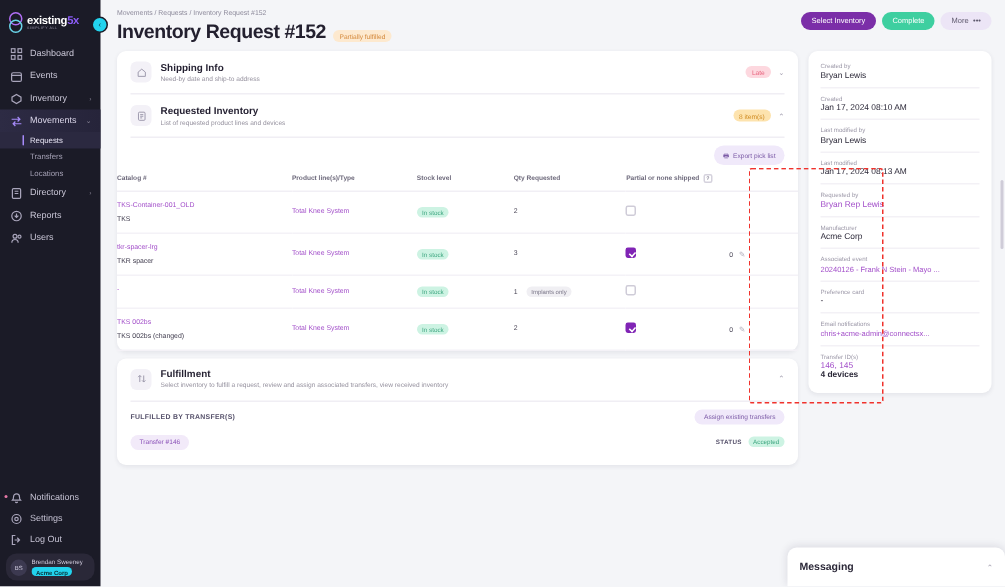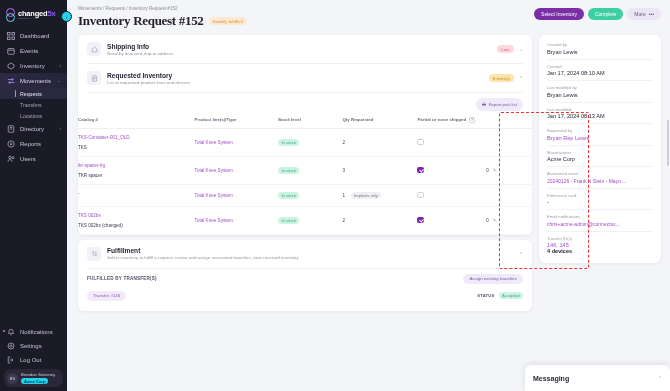--- a/index.html
+++ b/index.html
@@ -78,21 +78,21 @@
   .user-meta { display: flex; flex-direction: column; gap: 1px; overflow: hidden; }
   .user-name { font-size: 4.2px; color: #cfcbdd; white-space: nowrap; }
   .org-badge {
     background: #22d3ee; color: #08323a; font-size: 4px; font-weight: bold;
     border-radius: 5px; padding: 0.5px 3px; align-self: flex-start; white-space: nowrap;
   }
 
   
   .main { flex: 1; height: 391px; overflow: hidden; position: relative; padding: 6px 9px 0 11px; }
   .breadcrumb { font-size: 4.6px; color: #8d8a9b; margin-bottom: 2px; }
-  .title-row { display: flex; align-items: center; gap: 5px; margin-bottom: 6px; font-family: Liberation Serif, serif; }
+  .title-row { display: flex; align-items: flex-end; gap: 5px; margin-bottom: 6px; }
   .page-title { font-size: 13px; font-weight: bold; letter-spacing: -0.3px; color: #23202f; }
   .badge-pill {
     font-size: 4.4px; border-radius: 6px; padding: 1.5px 4px; white-space: nowrap;
   }
   .badge-orange { background: #fde9cf; color: #d4893c; }
 
   .top-actions { position: absolute; right: 9px; top: 8px; display: flex; gap: 4px; align-items: center; }
   .btn { font-size: 5px; border-radius: 8px; padding: 3px 7px; cursor: pointer; white-space: nowrap; border: none; font-family: inherit; }
   .btn-purple { background: #7b2ea8; color: #fff; }
   .btn-green { background: #3ecfa0; color: #fff; }
@@ -201,21 +201,21 @@
 <div class="app">
 
   <div class="sidebar">
     <div class="logo-row">
       <div class="logo-mark">
         <div class="c1"></div>
           <div class="c2"></div>
       </div>
       <div class="logo-text">
         <div class="logo-word">
-          <span class="p1">changed</span><span class="p2">5x</span>
+          <span class="p1">existing</span><span class="p2">5x</span>
         </div>
         <div class="logo-sub">SIMPLIFY ALL</div>
       </div>
     </div>
     <div class="collapse-btn">‹</div>
 
     <div class="nav">
       <div class="nav-item">
         <span class="nav-ico">
             <svg viewBox="0 0 16 16">

